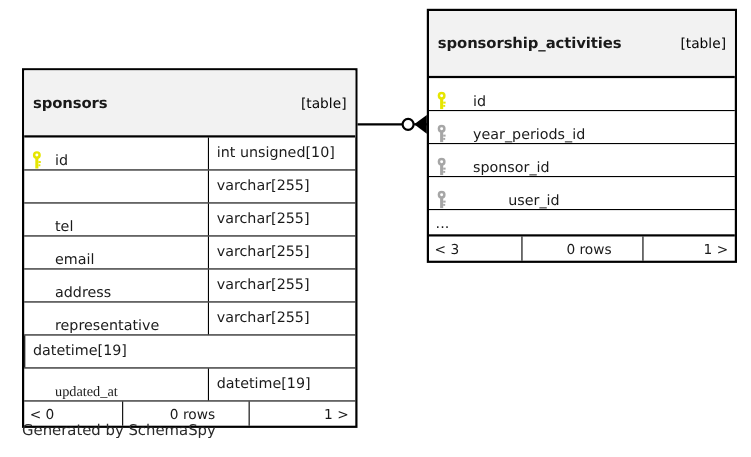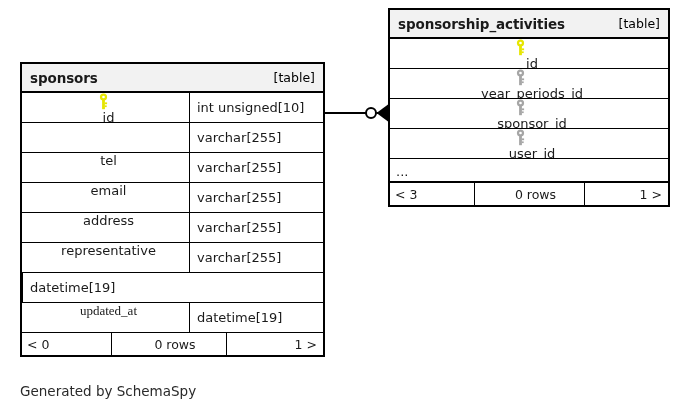--- a/index.html
+++ b/index.html
@@ -23,21 +23,21 @@
     box-sizing: border-box;
     border: 2px solid #000000;
     background: #ffffff;
   }
   .er-header {
     display: flex;
     align-items: center;
     justify-content: space-between;
     background: #f2f2f2;
     border-bottom: 2px solid #000000;
-    padding: 0 8px;
+    padding: 16px 8px;
     height: 27px;
   }
   .er-title {
     font-size: 13.5px;
     font-weight: bold;
     letter-spacing: -0.1px;
     white-space: nowrap;
   }
   .er-tabletag {
     font-size: 12.5px;
@@ -49,25 +49,24 @@
   .er-row {
     display: flex;
     align-items: stretch;
     border-bottom: 1.5px solid #000000;
     height: 29px;
   }
   .er-row:last-of-type { border-bottom: 2px solid #000000; }
 
   .er-col-name {
     display: flex;
-    align-items: center;
+    align-items: flex-end;
     box-sizing: border-box;
     padding-left: 6px;
     overflow: hidden;
-    flex-direction: column;
   }
   .er-col-type {
     display: flex;
     align-items: center;
     box-sizing: border-box;
     border-left: 1.5px solid #000000;
     padding-left: 7px;
     font-size: 13px;
     white-space: nowrap;
   }
@@ -268,21 +267,21 @@
           <rect x="4.1" y="6.6" width="2.8" height="9.6" fill="#a6a6a6"></rect>
           <rect x="6.9" y="9.4" width="2.2" height="1.8" fill="#a6a6a6"></rect>
           <rect x="6.9" y="12.4" width="1.8" height="1.7" fill="#a6a6a6"></rect>
         </svg>
       </span>
       <span class="er-colname-text">sponsor_id</span>
     </div>
   </div>
 
   <div class="er-row">
-    <div class="er-col-name" style="width:294px;">
+    <div class="er-col-name" style="width:294px;gap:32px;">
       <span class="keyslot wide">
         <svg width="11" height="17" viewBox="0 0 11 17" aria-hidden="true">
           <circle cx="5.5" cy="4" r="3.6" fill="#a6a6a6"></circle>
           <circle cx="5.5" cy="4" r="1.35" fill="#ffffff"></circle>
           <rect x="4.1" y="6.6" width="2.8" height="9.6" fill="#a6a6a6"></rect>
           <rect x="6.9" y="9.4" width="2.2" height="1.8" fill="#a6a6a6"></rect>
           <rect x="6.9" y="12.4" width="1.8" height="1.7" fill="#a6a6a6"></rect>
         </svg>
       </span>
       <span class="er-colname-text">user_id</span>

